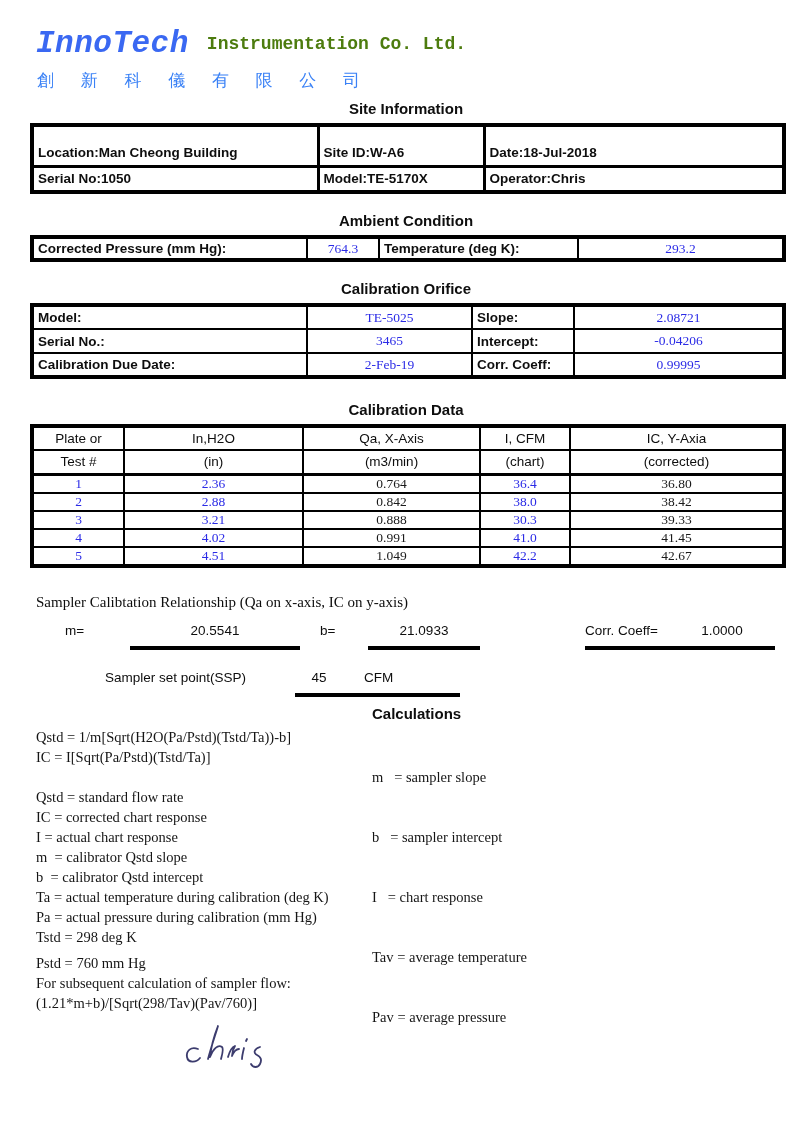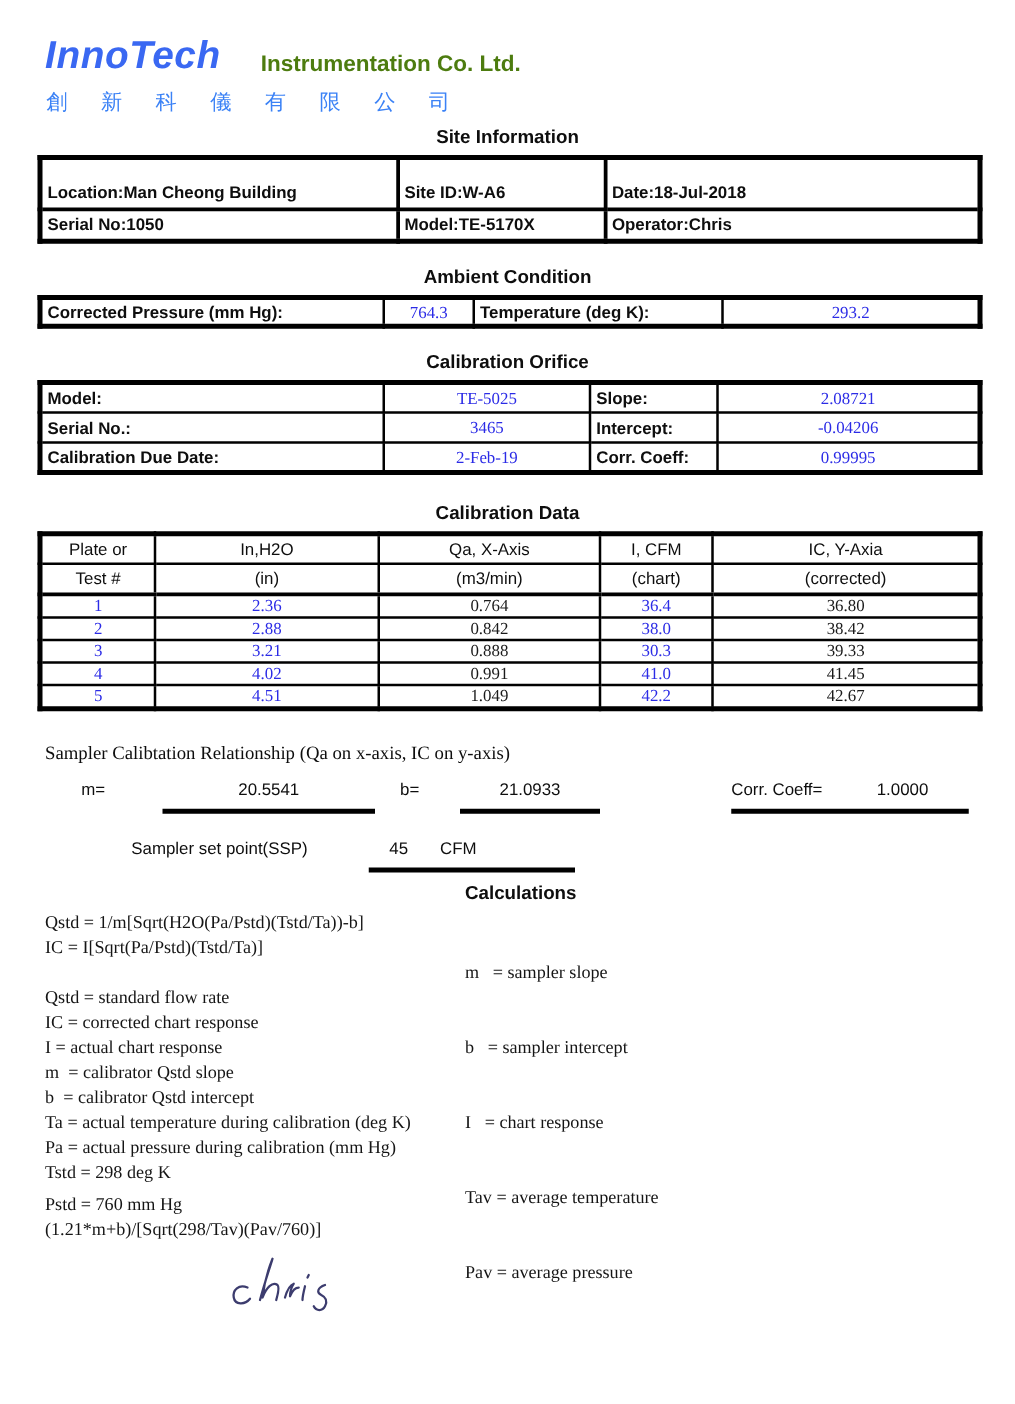--- a/index.html
+++ b/index.html
@@ -5,21 +5,21 @@
   :root { --value-blue:#2b2be6; --logo-blue:#3a68f2; --ink:#0e0e0e; }
   * { box-sizing: border-box; }
   html,body { margin:0; padding:0; }
   body {
     width:812px; height:1123px; background:#ffffff; overflow:hidden;
     font-family:"Liberation Sans", sans-serif; color:var(--ink);
   }
   .page { position:relative; width:812px; height:1123px; }
 
   
-  .logo-row { display:flex; align-items:flex-end; gap:32px; margin:26px 0 0 36px; }
+  .logo-row { display:flex; align-items:center; gap:18px; margin:26px 0 0 36px;font-family:Liberation Mono, monospace; }
   .logo { font-style:italic; font-weight:bold; font-size:31px; color:var(--logo-blue); letter-spacing:.5px; }
   .company { font-weight:bold; font-size:18px; color:#4d7c0f; }
   .zh { margin:8px 4px 0 37px; font-size:17px; letter-spacing:11px; color:#3b82f6; }
 
   .title-box {
     margin:20px 30px 0; border:5px solid #000; text-align:center;
     font-weight:bold; font-size:21px; padding:5px 0 8px; white-space:pre; letter-spacing:.2px;
   }
 
   .section-heading { text-align:center; font-weight:bold; font-size:15px; }
@@ -249,39 +249,40 @@
     <span class="abs" style="left:320px; top:8px;">b=</span>
     <span class="abs center" style="left:368px; top:8px; width:112px;">21.0933</span>
     <span class="u-line" style="left:368px; top:31px; width:112px;"></span>
     <span class="abs" style="left:585px; top:8px;">Corr. Coeff=</span>
     <span class="abs center" style="left:672px; top:8px; width:100px;">1.0000</span>
     <span class="u-line" style="left:585px; top:31px; width:190px;"></span>
   </div>
   <div class="rel-row" style="height:40px; margin-top:2px;">
     <span class="abs" style="left:105px; top:5px;">Sampler set point(SSP)</span>
     <span class="abs center" style="left:298px; top:5px; width:42px;">45</span>
-    <span class="abs" style="left:352px; top:5px;text-align:center;">CFM</span>
+    <span class="abs" style="left:364px; top:5px;text-align:center;">CFM</span>
     <span class="u-line" style="left:295px; top:28px; width:165px;"></span>
   </div>
 
   <div class="calc-heading">Calculations</div>
   <div class="calc-block">
     <div>Qstd = 1/m[Sqrt(H2O(Pa/Pstd)(Tstd/Ta))-b]</div>
     <div>IC = I[Sqrt(Pa/Pstd)(Tstd/Ta)]</div>
     <div class="gap20"></div>
     <div>Qstd = standard flow rate</div>
     <div>IC = corrected chart response</div>
     <div>I = actual chart response</div>
     <div>m  = calibrator Qstd slope</div>
     <div>b  = calibrator Qstd intercept</div>
     <div>Ta = actual temperature during calibration (deg K)</div>
     <div>Pa = actual pressure during calibration (mm Hg)</div>
     <div>Tstd = 298 deg K</div>
     <div class="gap6"></div>
     <div>Pstd = 760 mm Hg</div>
+    <div>For subsequent calculation of sampler flow:</div>
     <div>(1.21*m+b)/[Sqrt(298/Tav)(Pav/760)]</div>
     <div class="right-col">
       <div>m   = sampler slope</div>
       <div>b   = sampler intercept</div>
       <div>I   = chart response</div>
       <div>Tav = average temperature</div>
       <div>Pav = average pressure</div>
     </div>
   </div>
 

